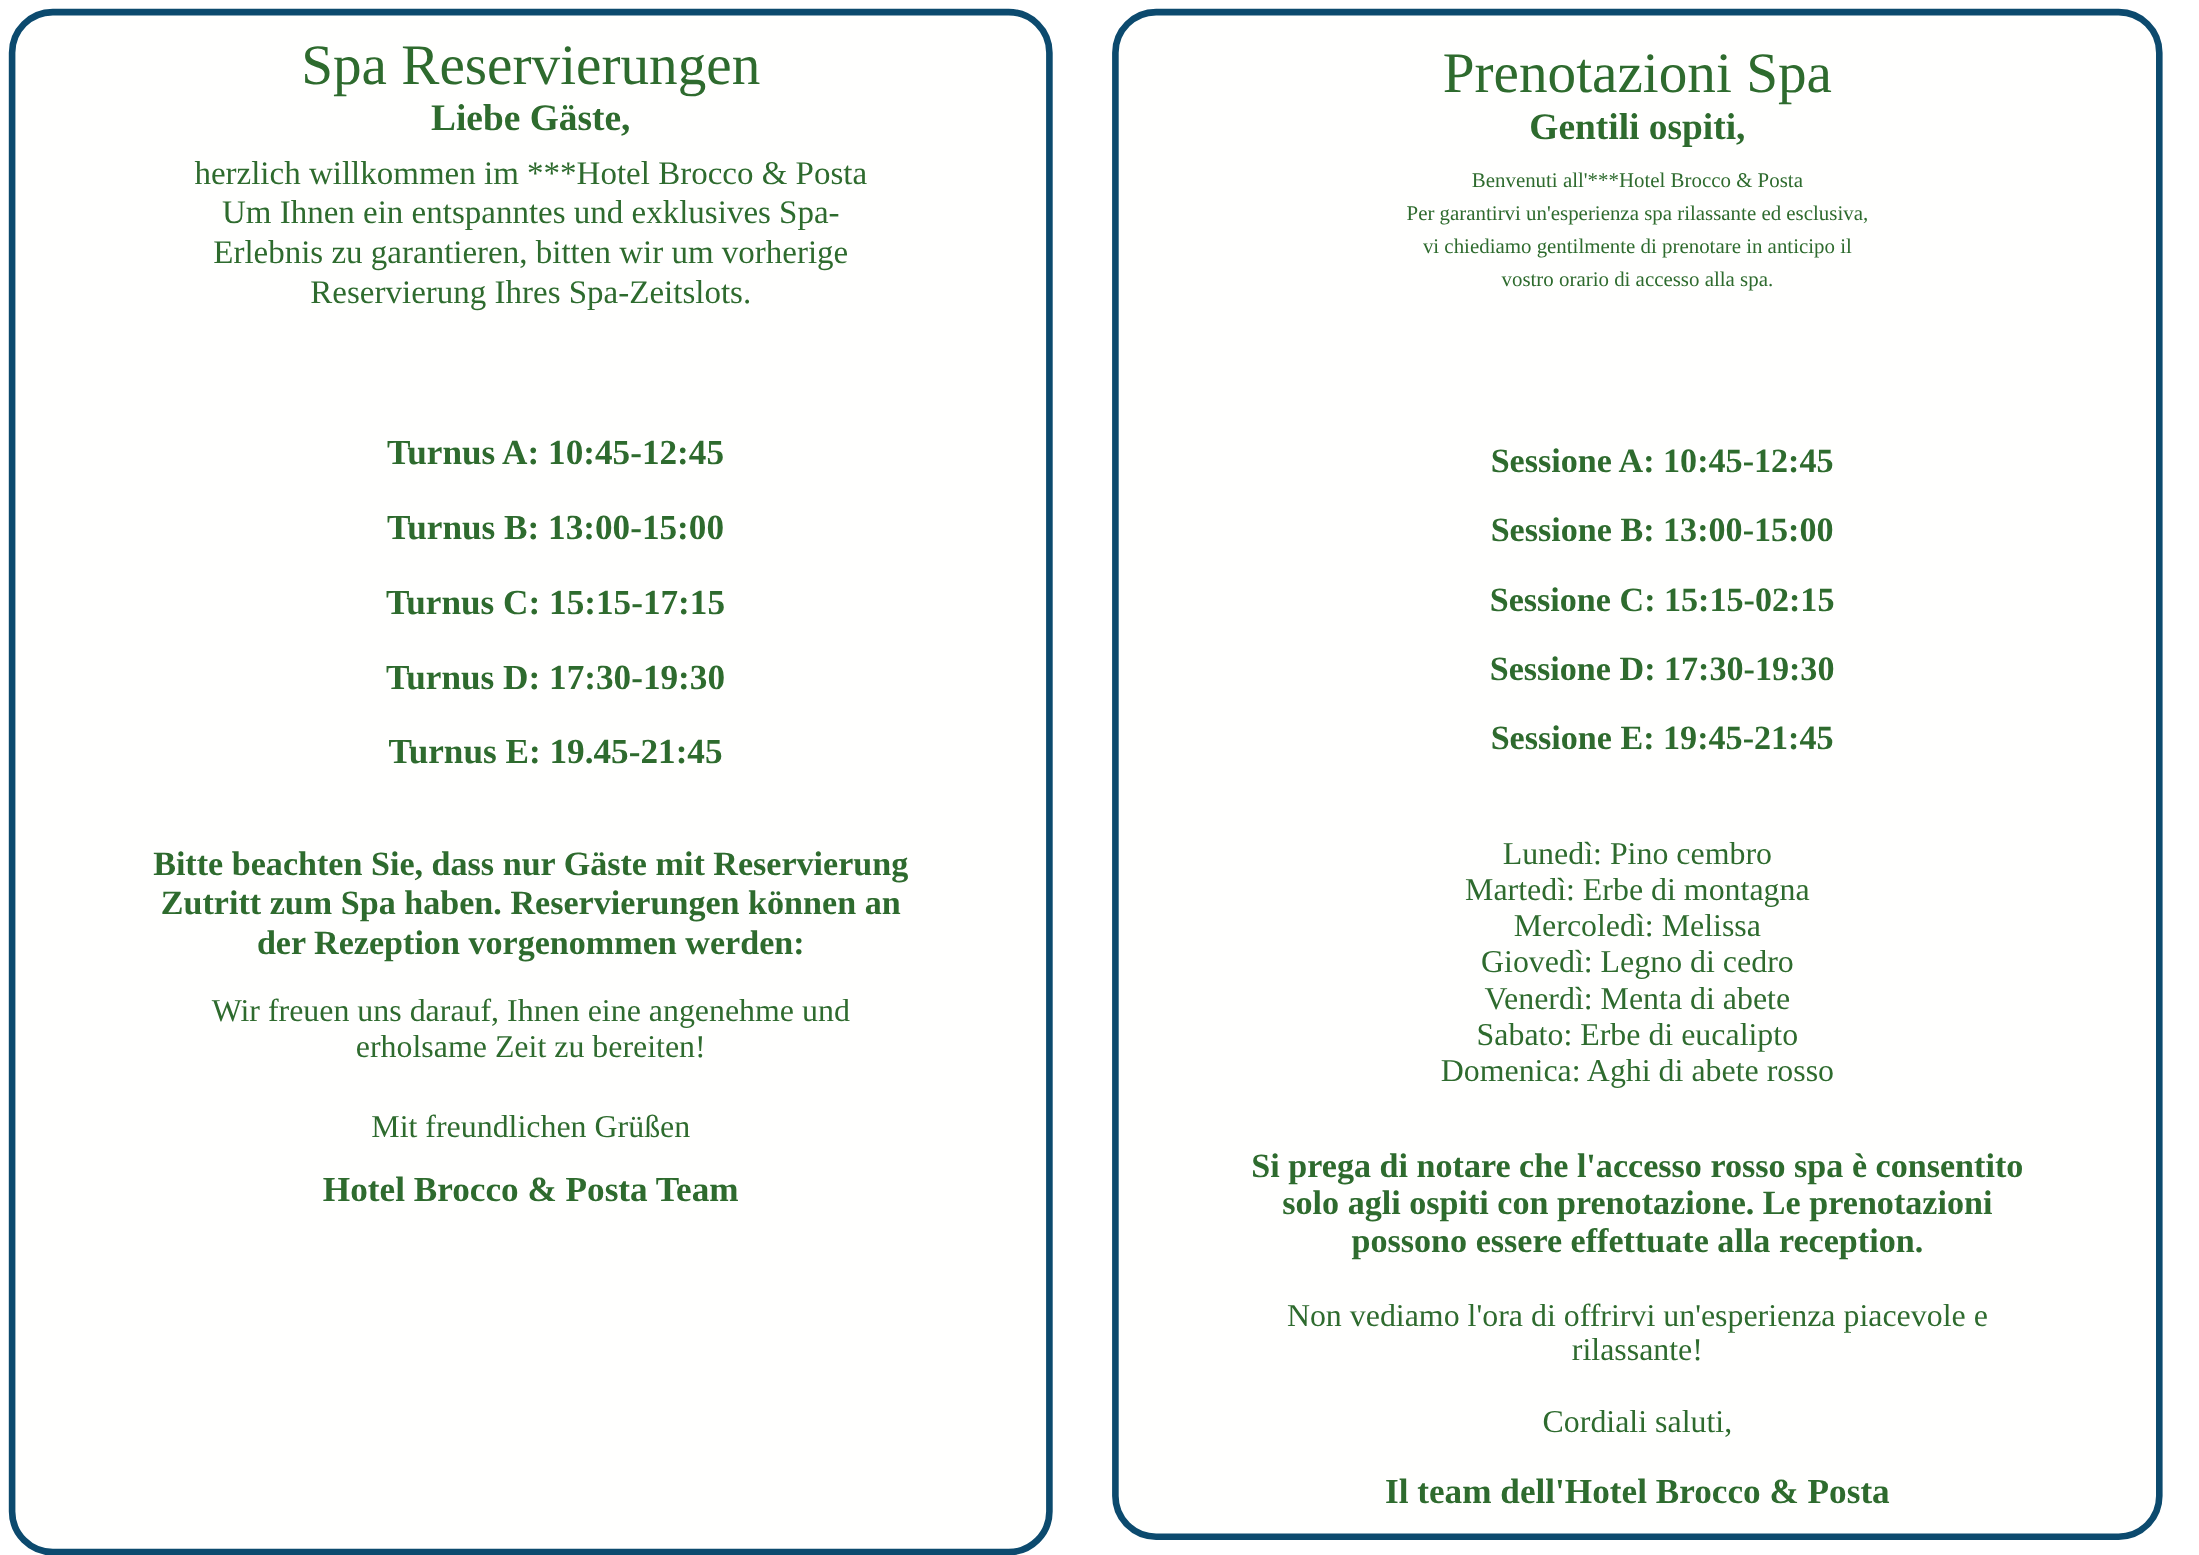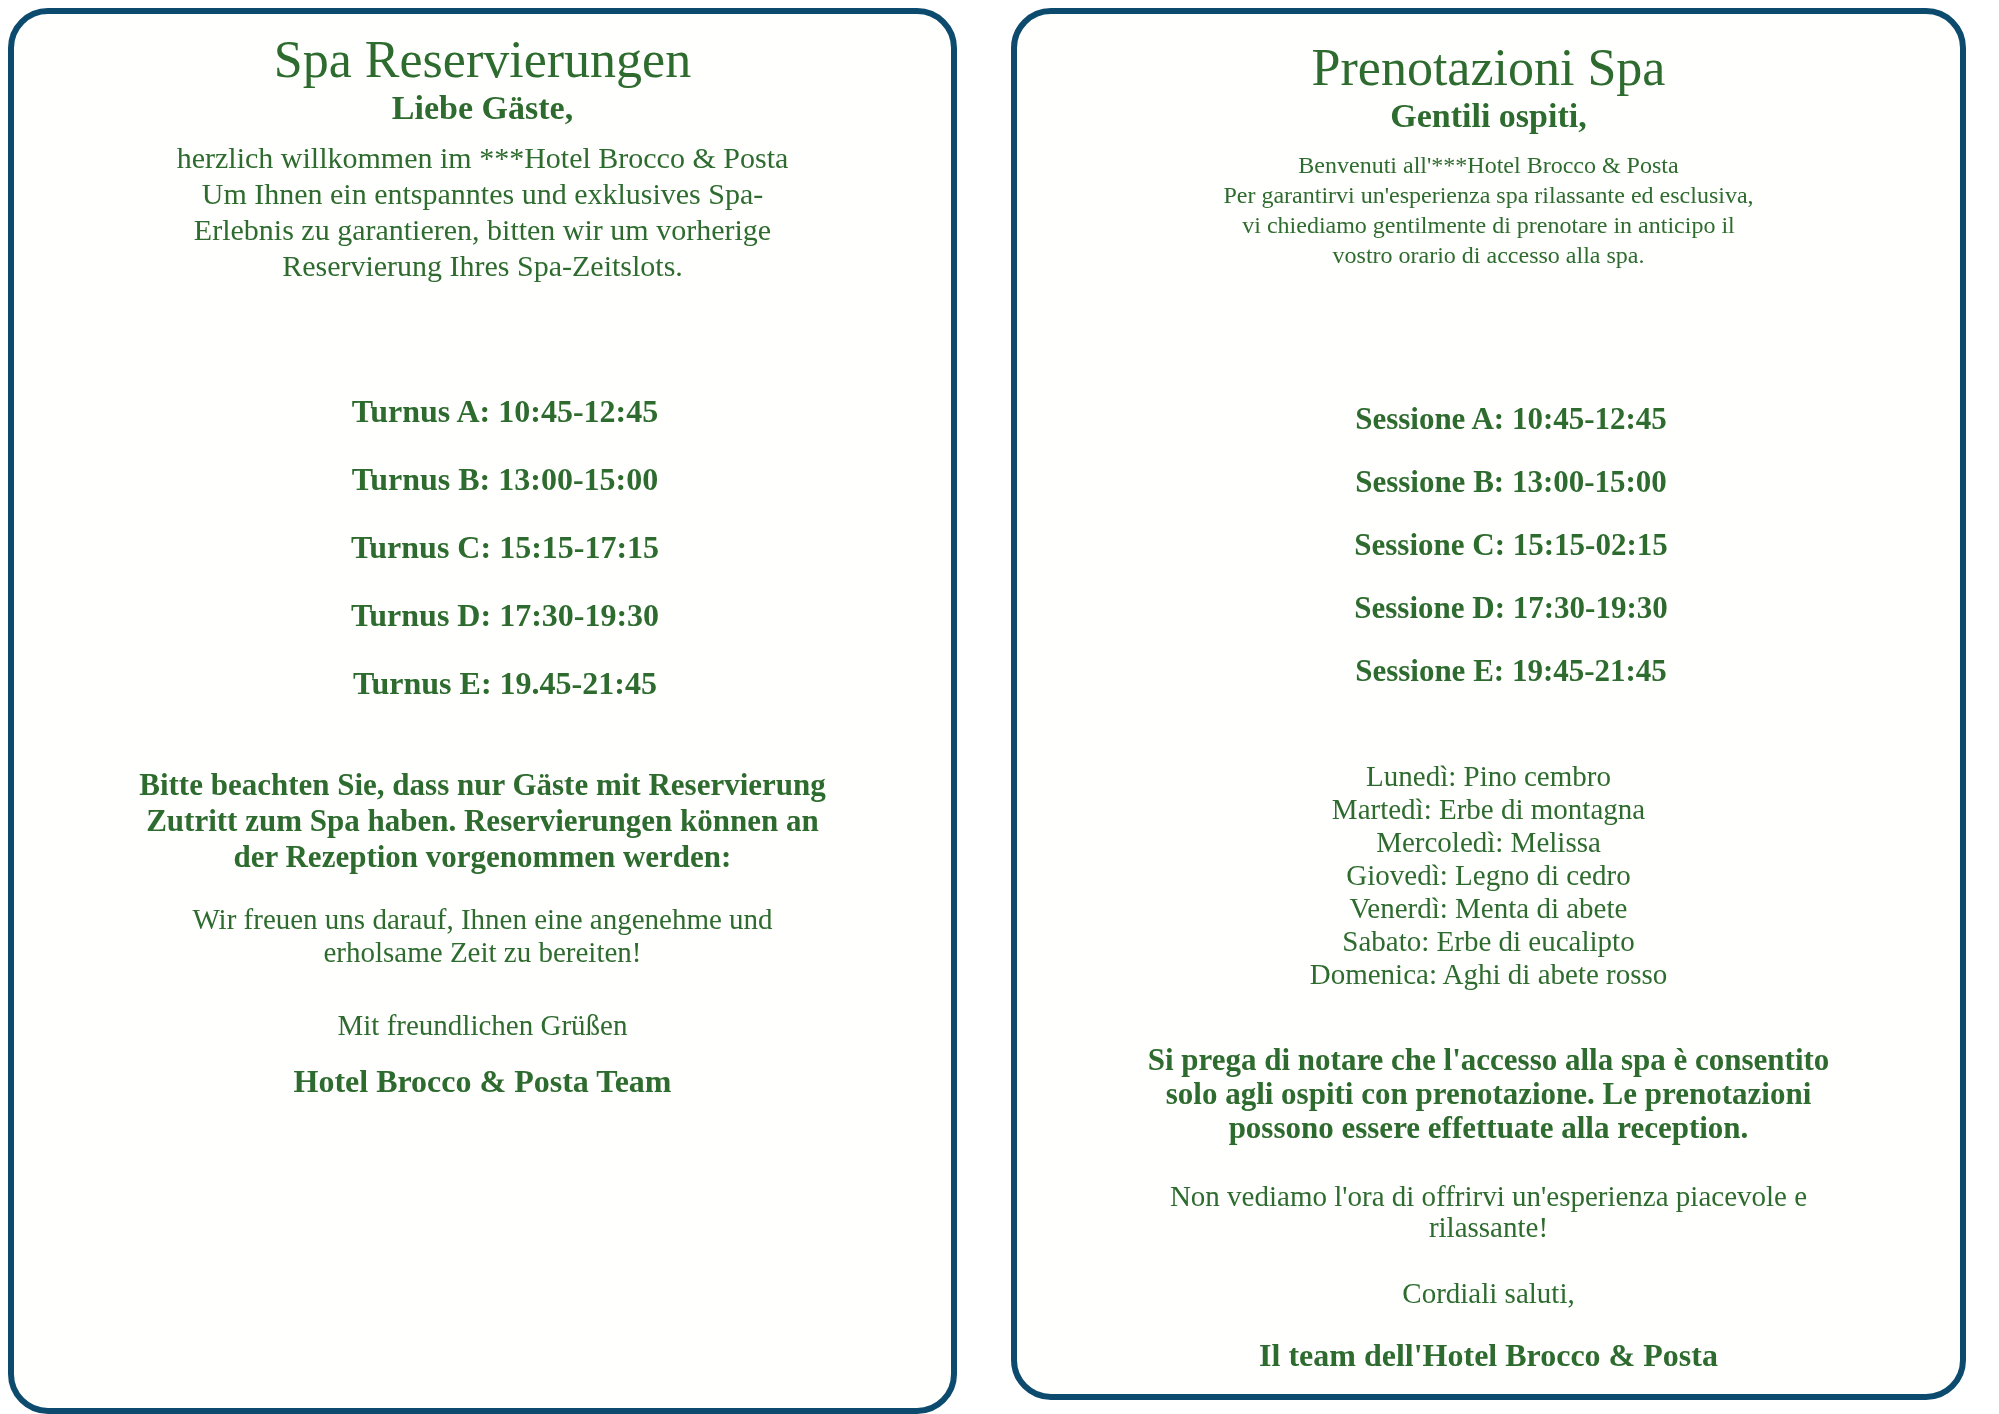--- a/index.html
+++ b/index.html
@@ -22,21 +22,21 @@
     text-align: center;
     overflow: hidden;
   }
   #left-card  { left: 8px;    width: 949px; height: 1406px; }
   #right-card { left: 1011px; width: 955px; height: 1392px; }
 
   .card-title   { font-size: 52px; line-height: 56px; font-weight: normal; margin: 18px 0 0 0; }
   #right-card .card-title { margin-top: 26px; }
   .salutation   { font-size: 34px; line-height: 40px; font-weight: bold; }
   .intro        { font-size: 30px; line-height: 36px; margin-top: 12px; }
-  #right-card .intro { font-size: 24px; line-height: 30px; margin-top: 14px; }
+  #right-card .intro { font-size: 19px; line-height: 30px; margin-top: 14px; }
   .intro div, .scents div, .notice div, .closing div { white-space: nowrap; }
 
   .sessions     { margin-top: 108px; padding-left: 45px; }
   #right-card .sessions { margin-top: 130px; }
   .session-line { font-size: 32px; line-height: 38px; font-weight: bold; margin-bottom: 30px; }
   #right-card .session-line { font-size: 31px; margin-bottom: 25px; }
 
   .scents       { font-size: 29px; line-height: 33px; margin-top: 70px; }
   #left-card .scents { margin-top: 70px; }
 
@@ -113,21 +113,21 @@
     <div>Lunedì: Pino cembro</div>
     <div>Martedì: Erbe di montagna</div>
     <div>Mercoledì: Melissa</div>
     <div>Giovedì: Legno di cedro</div>
     <div>Venerdì: Menta di abete</div>
     <div>Sabato: Erbe di eucalipto</div>
     <div>Domenica: Aghi di abete rosso</div>
   </div>
 
   <div class="notice">
-    <div>Si prega di notare che l'accesso alla spa è consentito</div>
+    <div>Si prega di notare che l'accesso rosso spa è consentito</div>
     <div>solo agli ospiti con prenotazione. Le prenotazioni</div>
     <div>possono essere effettuate alla reception.</div>
   </div>
 
   <div class="closing">
     <div>Non vediamo l'ora di offrirvi un'esperienza piacevole e</div>
     <div>rilassante!</div>
   </div>
 
   <div class="farewell">Cordiali saluti,</div>

